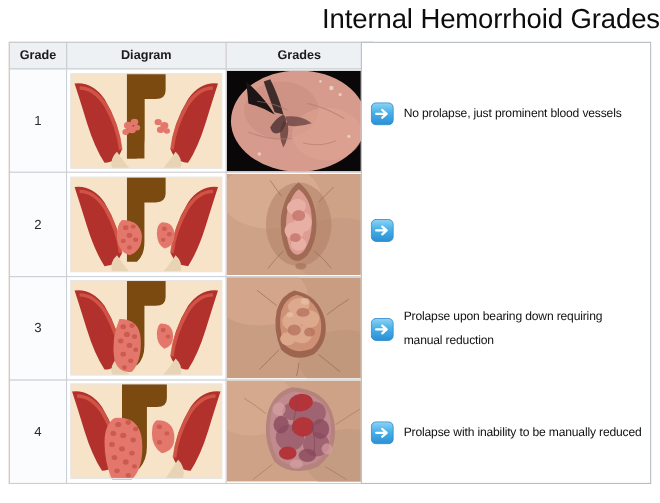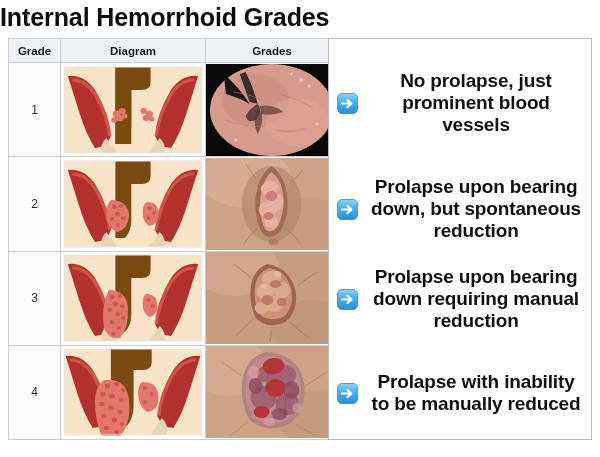--- a/index.html
+++ b/index.html
@@ -14,23 +14,23 @@
   #page {
     position: relative;
     width: 600px; height: 457px;
     background: #ffffff;
   }
 
   
   .title {
     position: absolute;
     top: 1px; left: 0; width: 600px;
-    text-align: left;
+    text-align: right;
     font-size: 25px;
-    font-weight: 700;
+    font-weight: 400;
     color: #0d0d0d;
     letter-spacing: -0.1px;
     line-height: 32px;
     white-space: nowrap;
   }
 
   
   .grades-table {
     position: absolute;
     left: 8px; top: 38px;
@@ -113,26 +113,25 @@
 
   .arrow-icon {
     flex: 0 0 auto;
     width: 21px; height: 21px;
     margin-right: 9px;
   }
   .arrow-icon svg { display: block; width: 21px; height: 21px; }
 
   .desc-text {
     flex: 1 1 auto;
-    font-size: 19px;
+    font-size: 11px;
     line-height: 22px;
-    font-weight: 700;
+    font-weight: 400;
     color: #101010;
     letter-spacing: -0.15px;
-    text-align: center;
   }
 </style>
 </head>
 <body>
 
 <div id="page">
 
   <div class="title">Internal Hemorrhoid Grades</div>
 
   <table class="grades-table">
@@ -458,21 +457,20 @@
               <linearGradient id="ag1" x1="0" y1="0" x2="0" y2="1">
                 <stop offset="0" stop-color="#8ed3f4"></stop>
                 <stop offset="0.45" stop-color="#49b0e8"></stop>
                 <stop offset="1" stop-color="#2b8fd4"></stop>
               </linearGradient>
             </defs>
             <rect x="0.5" y="0.5" width="20" height="20" rx="4.5" fill="url(#ag1)" stroke="#2f8ccd" stroke-width="0.8"></rect>
             <path d="M5 10.5 H12 M10.5 7 L14.5 10.5 L10.5 14" stroke="#ffffff" stroke-width="2.1" fill="none" stroke-linecap="round" stroke-linejoin="round"></path>
           </svg>
         </span>
-        <span class="desc-text">Prolapse upon bearing down, but spontaneous reduction</span>
       </li>
 
       <li class="desc-item i2">
         <span class="arrow-icon">
           <svg viewBox="0 0 21 21" aria-hidden="true">
             <defs>
               <linearGradient id="ag2" x1="0" y1="0" x2="0" y2="1">
                 <stop offset="0" stop-color="#8ed3f4"></stop>
                 <stop offset="0.45" stop-color="#49b0e8"></stop>
                 <stop offset="1" stop-color="#2b8fd4"></stop>

